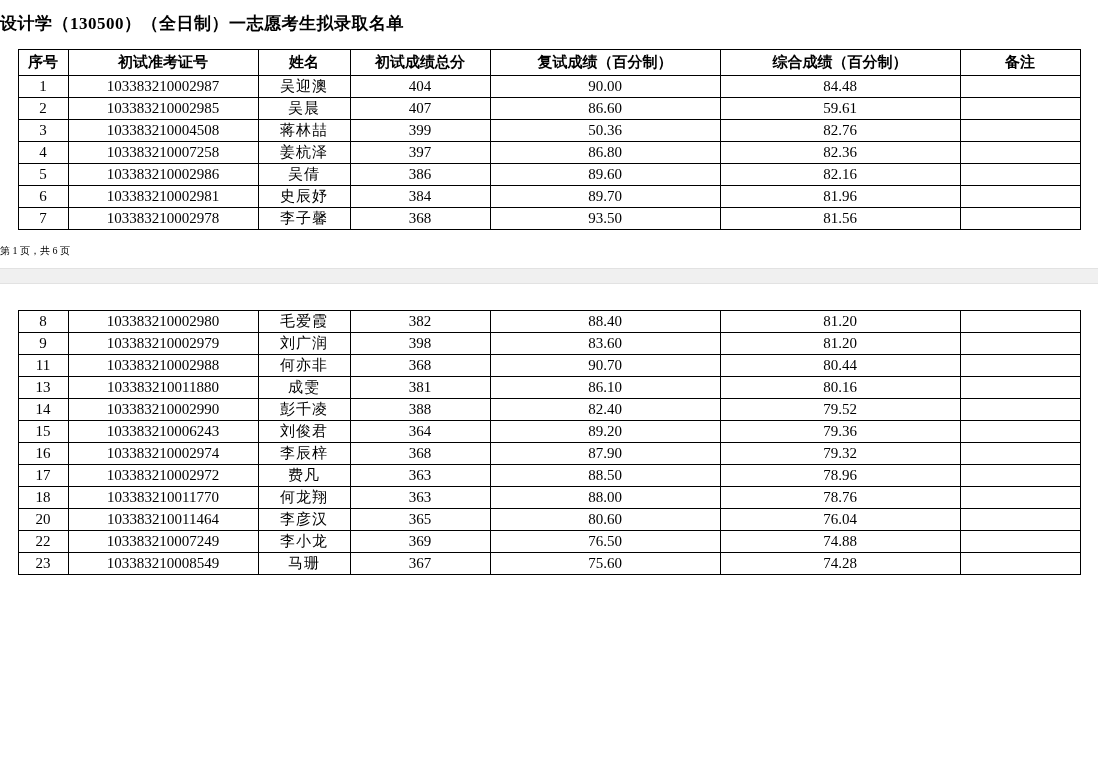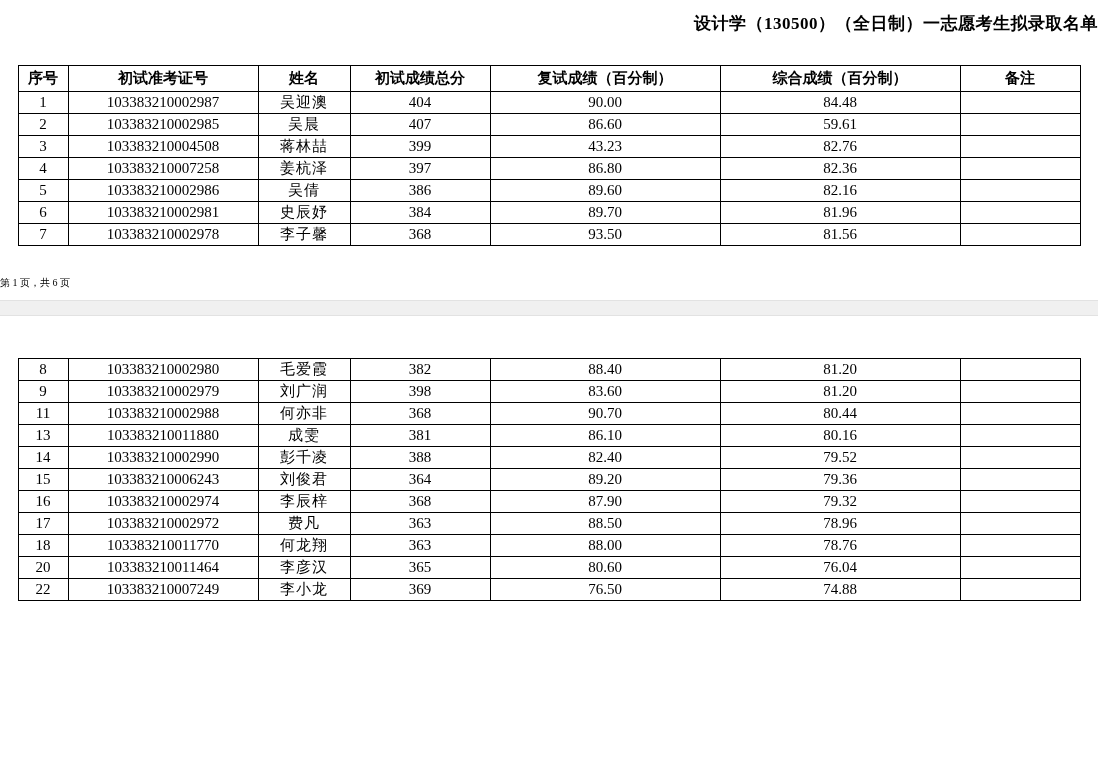--- a/index.html
+++ b/index.html
@@ -13,30 +13,30 @@
     font-family: "Liberation Serif", "DejaVu Serif", serif;
     color: #000000;
     overflow: hidden;
   }
   .page {
     position: relative;
     width: 1098px;
     box-sizing: border-box;
   }
   .doc-title {
-    text-align: right;
+    text-align: left;
     font-size: 17px;
     font-weight: bold;
     letter-spacing: 0.5px;
     padding-top: 12px;
     padding-bottom: 14px;
   }
   table.reg {
     border-collapse: collapse;
-    margin: 16px auto;
+    margin: 0 auto;
     width: 1062px;
     table-layout: fixed;
     padding-left: 36px;
   }
   table.reg td, table.reg th {
     border: 1px solid #000000;
     font-size: 15px;
     text-align: center;
     height: 21px;
     line-height: 21px;
@@ -123,21 +123,21 @@
           <td>407</td>
           <td>86.60</td>
           <td>59.61</td>
           <td></td>
         </tr>
         <tr>
           <td>3</td>
           <td>103383210004508</td>
           <td class="name-cell">蒋林喆</td>
           <td>399</td>
-          <td>43.23</td>
+          <td>50.36</td>
           <td>82.76</td>
           <td></td>
         </tr>
         <tr>
           <td>4</td>
           <td>103383210007258</td>
           <td class="name-cell">姜杭泽</td>
           <td>397</td>
           <td>86.80</td>
           <td>82.36</td>
@@ -281,17 +281,26 @@
           </tr>
           <tr>
             <td>22</td>
             <td>103383210007249</td>
             <td class="name-cell">李小龙</td>
             <td>369</td>
             <td>76.50</td>
             <td>74.88</td>
             <td></td>
           </tr>
+          <tr>
+            <td>23</td>
+            <td>103383210008549</td>
+            <td class="name-cell">马珊</td>
+            <td>367</td>
+            <td>75.60</td>
+            <td>74.28</td>
+            <td></td>
+          </tr>
         </tbody>
     </table>
   </div>
 
 </div>
 
 </body></html>

